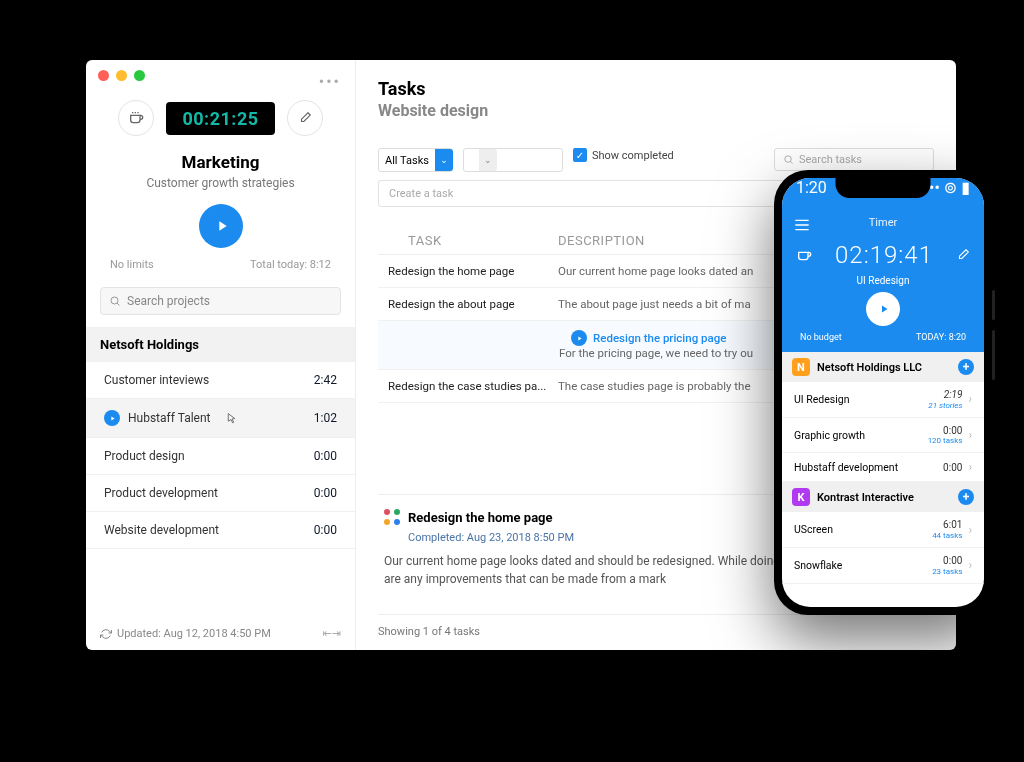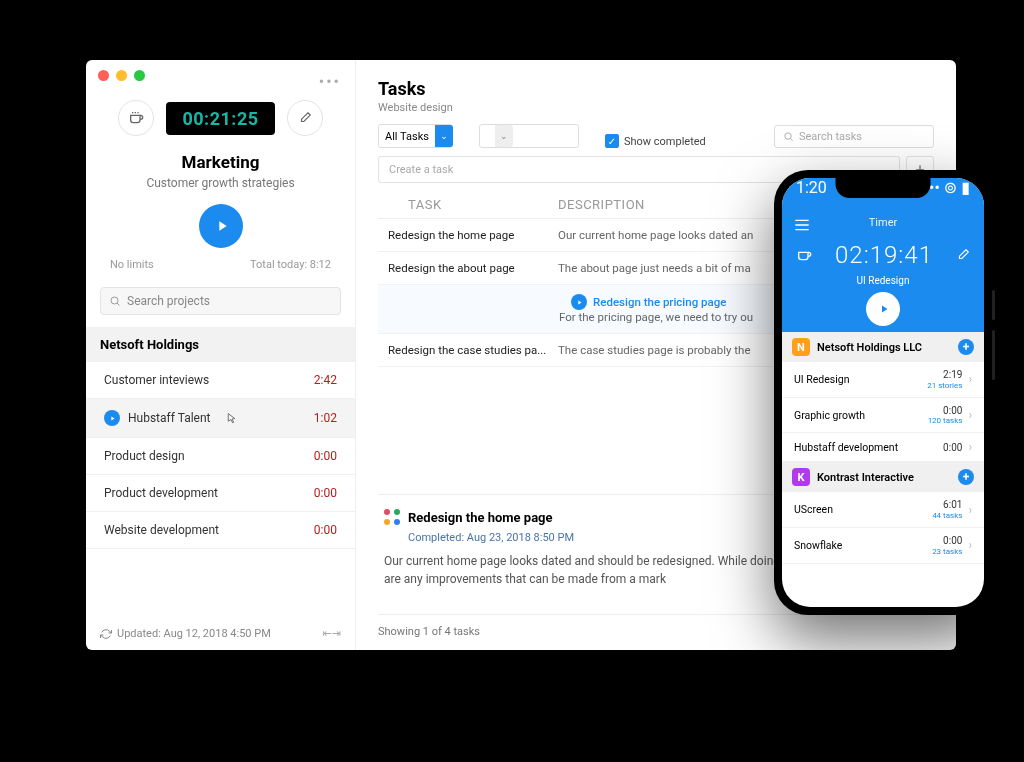--- a/index.html
+++ b/index.html
@@ -24,38 +24,38 @@
 .big-play { width:44px; height:44px; background:#1b8bf0; border-radius:50%; margin:14px auto 6px; display:flex; align-items:center; justify-content:center; }
 .big-play svg{width:16px;height:16px;fill:#fff;margin-left:3px;}
 .sb-meta { display:flex; justify-content:space-between; font-size:11px; color:#999; padding:4px 24px 10px; }
 .sb-search { margin:6px 14px; border:1px solid #e3e3e3; background:#f7f7f7; border-radius:4px; padding:6px 8px; display:flex; align-items:center; gap:6px; color:#888; font-size:12px; }
 .sb-group { font-weight:700; font-size:13px; background:#f2f2f2; padding:10px 14px; margin-top:6px; }
 .sb-item { display:flex; align-items:center; justify-content:space-between; padding:11px 18px; border-bottom:1px solid #f0f0f0; font-size:12px; color:#333; cursor:pointer; }
 .sb-item.active { background:#f4f4f4; }
 .sb-item .left { display:flex; align-items:center; gap:8px; }
 .mini-play{width:16px;height:16px;border-radius:50%;background:#1b8bf0;display:flex;align-items:center;justify-content:center;}
 .mini-play svg{width:7px;height:7px;fill:#fff;margin-left:1px;}
-.sb-item .time{color:#b91c1c;}
+.sb-item .time{color:#0f172a;}
 .cursor-icon{width:13px;height:13px;margin-left:6px;}
 .sb-footer{position:absolute;bottom:10px;left:14px;right:14px;display:flex;justify-content:space-between;align-items:center;font-size:11px;color:#888;}
 .collapse-icon{color:#aaa;}
 
 
 .main { flex:1; padding:18px 22px 12px; display:flex; flex-direction:column; position:relative; }
 .main h2 { font-size:18px; font-weight:700; }
-.main .crumb { font-size:11px; color:#888; margin:2px 0 10px; }
-.filter-row { display:flex; align-items:flex-end; gap:26px; margin-bottom:8px; }
+.main .crumb { font-size:16px; color:#888; margin:2px 0 28px;font-weight:bold; }
+.filter-row { display:flex; align-items:flex-start; gap:10px; margin-bottom:8px; }
 .select { border:1px solid #ddd; border-radius:3px; font-size:11px; padding:4px 6px; display:flex; align-items:center; }
 .select.blue-cap { padding-right:0; }
 .blue-cap .cap{background:#1b8bf0;color:#fff;width:18px;height:22px;margin:-4px -1px -4px 6px;border-radius:0 3px 3px 0;display:flex;align-items:center;justify-content:center;font-size:9px;}
 .grey-cap .cap{background:#eee;color:#888;width:18px;height:22px;margin:-4px -1px -4px 6px;border-radius:0 3px 3px 0;display:flex;align-items:center;justify-content:center;font-size:9px;}
 .checkwrap{display:flex;align-items:center;gap:5px;font-size:11px;color:#444;}
 .chk{width:14px;height:14px;background:#1b8bf0;border-radius:2px;display:flex;align-items:center;justify-content:center;color:#fff;font-size:10px;}
 .searchbox{margin-left:auto;border:1px solid #ddd;border-radius:3px;padding:4px 8px;font-size:11px;color:#aaa;display:flex;align-items:center;gap:5px;width:160px;}
-.create-row{display:flex;gap:6px;margin-bottom:8px;}
+.create-row{display:flex;gap:6px;margin-bottom:20px;}
 .create-row .inp{flex:1;border:1px solid #e2e2e2;border-radius:3px;padding:6px 10px;font-size:11px;color:#aaa;}
 .create-row .add{width:28px;border:1px solid #e2e2e2;border-radius:3px;display:flex;align-items:center;justify-content:center;color:#888;font-size:16px;}
 .thead{display:flex;font-size:13px;color:#999;letter-spacing:.5px;padding:6px 10px;border-bottom:1px solid #eee;}
 .thead .c1{width:170px;padding-left:20px;} .thead .c2{flex:1;}
 .trow{display:flex;align-items:center;padding:9px 10px;border-bottom:1px solid #f1f1f1;font-size:11.5px;}
 .trow .c1{width:170px;display:flex;align-items:center;gap:6px;color:#222;}
 .trow .c2{flex:1;color:#666;white-space:nowrap;overflow:hidden;text-overflow:ellipsis;}
 .trow.sel{background:#f7fbff;flex-direction:column;}
 .trow.sel .c1{color:#1b8bf0;font-weight:500;}
 .detail{padding:14px 6px;border-top:1px solid #eee;margin-top:auto;}
@@ -300,29 +300,33 @@
         </svg>
     </div>
     <div class="p-sub">UI Redesign</div>
     <div class="p-play">
         <div class="circ">
           <svg viewBox="0 0 24 24">
             <path d="M8 5v14l11-7z"></path>
           </svg>
         </div>
       </div>
+    <div class="p-meta">
+      <span>No budget</span>
+      <span>TODAY: 8:20</span>
+    </div>
     <div id="phone-body">
         <div class="p-org">
           <span class="org-badge" style="background:#ff9f1c">N</span>
           <span>Netsoft Holdings LLC</span>
           <span class="org-plus">+</span>
         </div>
         <div class="p-item">
           <span>UI Redesign</span>
-          <span style="display:flex;align-items:center;">
+          <span style="display:flex;align-items:center;font-style:italic;">
             <span class="r">
               <span class="t">2:19</span>
               <span class="sub">21 stories</span>
             </span>
             <span class="chev">›</span>
           </span>
         </div>
         <div class="p-item">
           <span>Graphic growth</span>
           <span style="display:flex;align-items:center;">

